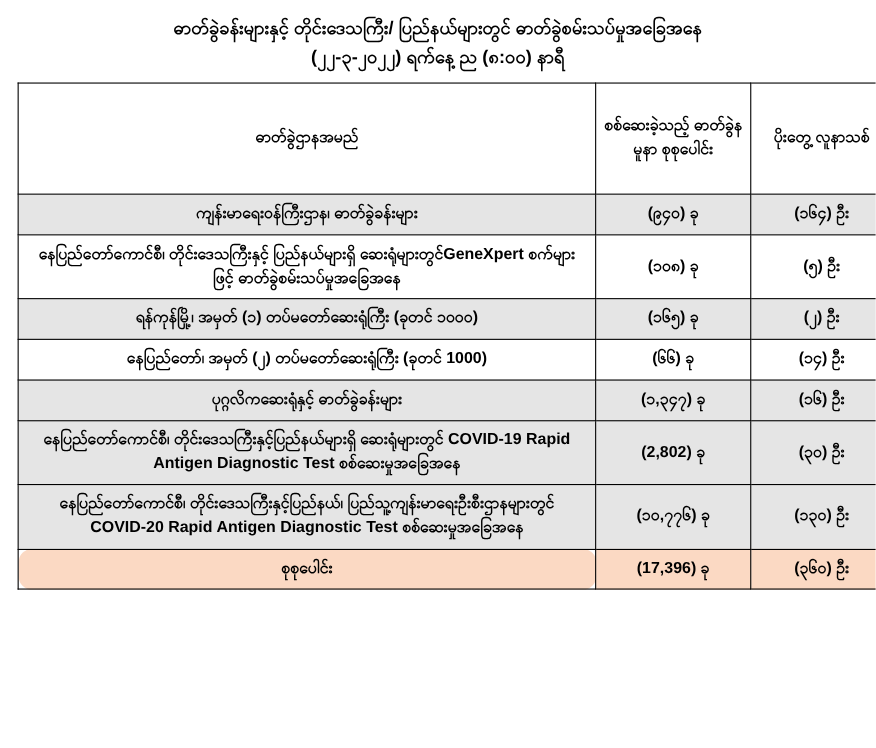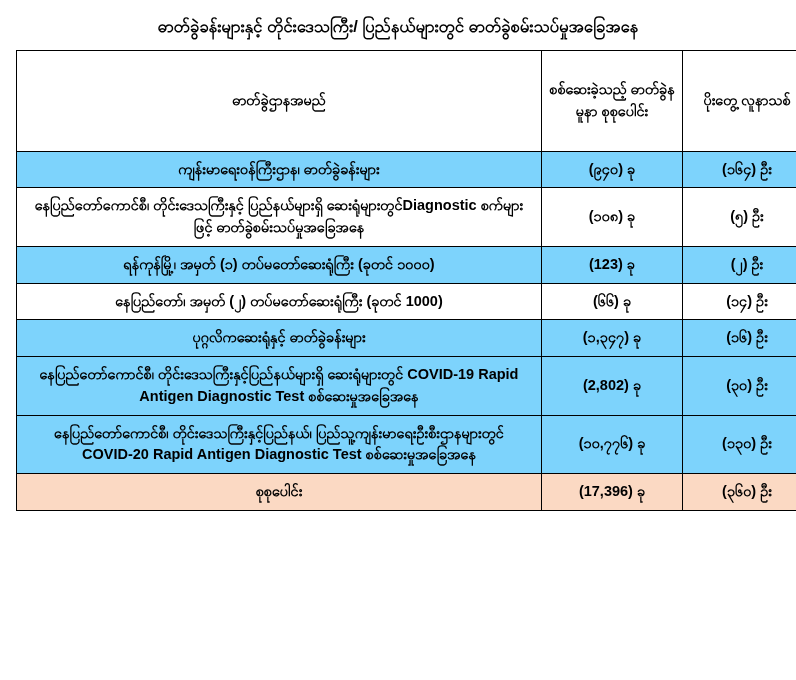--- a/index.html
+++ b/index.html
@@ -56,56 +56,57 @@
   tbody td.name {
     text-align: center;
     font-weight: bold;
     padding: 7px 10px;
   }
   tbody td.num {
     font-weight: bold;
     white-space: nowrap;
     margin-top: 40px;
   }
-  tr.green td { background: #7dd3fc; text-align: center; }
+  tr.green td { background: #e5e5e5; text-align: center; }
   tr.white td { background: #ffffff; }
   tr.total td { background: #fbd9c3; }
-  tr.total td.name { font-weight: bold; }
+  tr.total td.name { font-weight: bold; border-radius: 12px; }
 </style>
 </head>
 <body>
 
 <div class="page">
 
   <div class="title-block">
     <div class="title-line">ဓာတ်ခွဲခန်းများနှင့် တိုင်းဒေသကြီး/ ပြည်နယ်များတွင် ဓာတ်ခွဲစမ်းသပ်မှုအခြေအနေ</div>
+    <div class="title-line">(၂၂-၃-၂၀၂၂) ရက်နေ့ ည (၈:၀၀) နာရီ</div>
   </div>
 
   <table class="report">
     <thead>
       <tr>
         <th class="col-name">ဓာတ်ခွဲဌာနအမည်</th>
         <th class="col-count">စစ်ဆေးခဲ့သည့် ဓာတ်ခွဲနမူနာ စုစုပေါင်း</th>
         <th class="col-cases">ပိုးတွေ့ လူနာသစ်</th>
       </tr>
     </thead>
     <tbody>
       <tr class="green">
         <td class="name">ကျန်းမာရေးဝန်ကြီးဌာန၊ ဓာတ်ခွဲခန်းများ</td>
         <td class="num">(၉၄၀) ခု</td>
         <td class="num">(၁၆၄) ဦး</td>
       </tr>
       <tr class="white">
-        <td class="name">နေပြည်တော်ကောင်စီ၊ တိုင်းဒေသကြီးနှင့် ပြည်နယ်များရှိ ဆေးရုံများတွင်Diagnostic စက်များဖြင့် ဓာတ်ခွဲစမ်းသပ်မှုအခြေအနေ</td>
+        <td class="name">နေပြည်တော်ကောင်စီ၊ တိုင်းဒေသကြီးနှင့် ပြည်နယ်များရှိ ဆေးရုံများတွင်GeneXpert စက်များဖြင့် ဓာတ်ခွဲစမ်းသပ်မှုအခြေအနေ</td>
         <td class="num">(၁၀၈) ခု</td>
         <td class="num">(၅) ဦး</td>
       </tr>
       <tr class="green">
         <td class="name">ရန်ကုန်မြို့၊ အမှတ် (၁) တပ်မတော်ဆေးရုံကြီး (ခုတင် ၁၀၀၀)</td>
-        <td class="num">(123) ခု</td>
+        <td class="num">(၁၆၅) ခု</td>
         <td class="num">(၂) ဦး</td>
       </tr>
       <tr class="white">
         <td class="name">နေပြည်တော်၊ အမှတ် (၂) တပ်မတော်ဆေးရုံကြီး (ခုတင် 1000)</td>
         <td class="num">(၆၆) ခု</td>
         <td class="num">(၁၄) ဦး</td>
       </tr>
       <tr class="green">
         <td class="name">ပုဂ္ဂလိကဆေးရုံနှင့် ဓာတ်ခွဲခန်းများ</td>
         <td class="num">(၁,၃၄၇) ခု</td>

